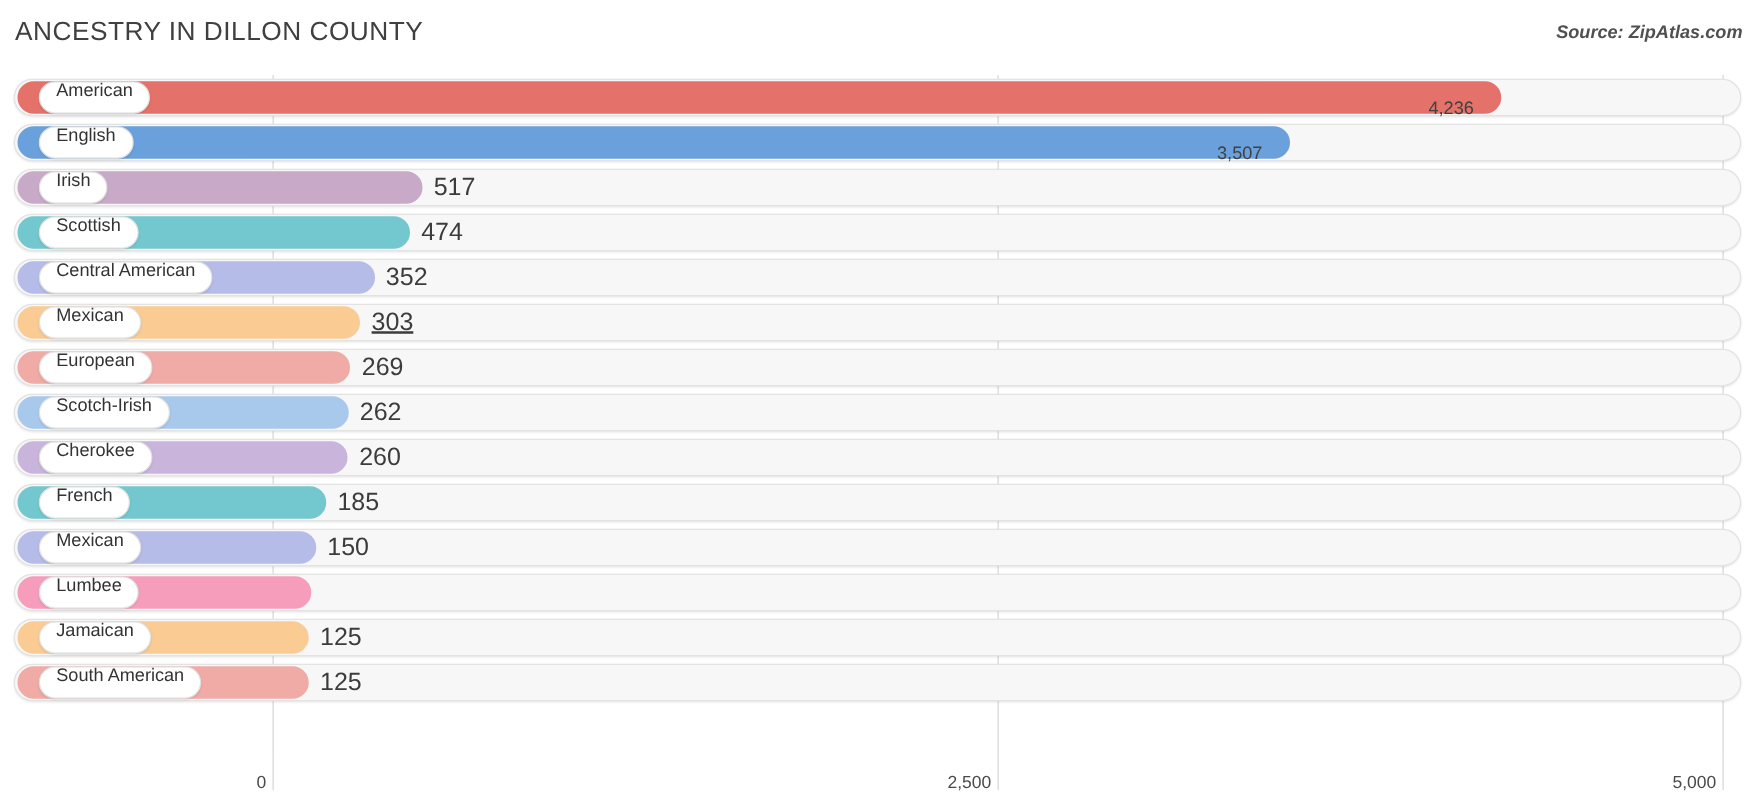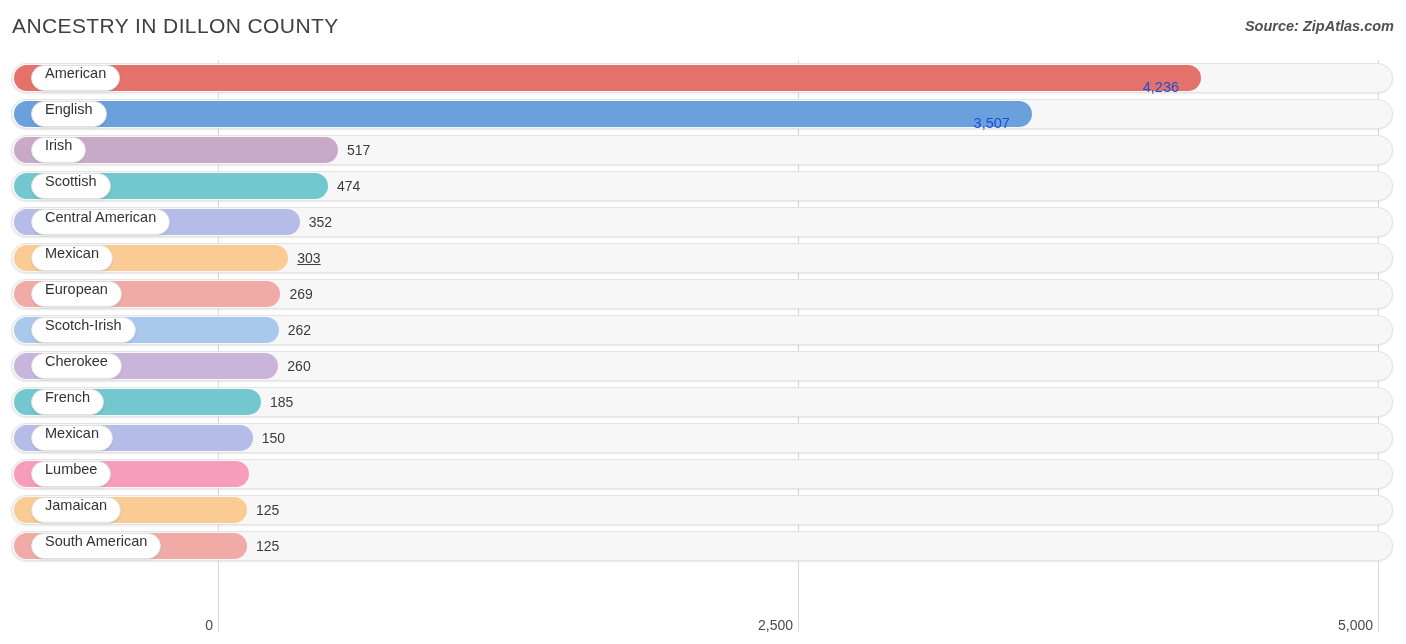--- a/index.html
+++ b/index.html
@@ -119,33 +119,33 @@
     white-space: nowrap;
     line-height: 1;
   }
   
   .value-out {
     position: absolute;
     top: 5px;
     height: 26px;
     display: flex;
     align-items: center;
-    font-size: 14px;
+    font-size: 20px;
     color: #3c3c3c;
     white-space: nowrap;
   }
   
   .value-in {
     position: absolute;
     top: 5px;
     height: 44px;
     display: flex;
     align-items: center;
     font-size: 14.5px;
-    color: #1d4ed8;
+    color: #404040;
     white-space: nowrap;
     text-align: right;
   }
 
   
   .xaxis {
     position: absolute;
     left: 0;
     top: 606px;
     width: 1406px;

